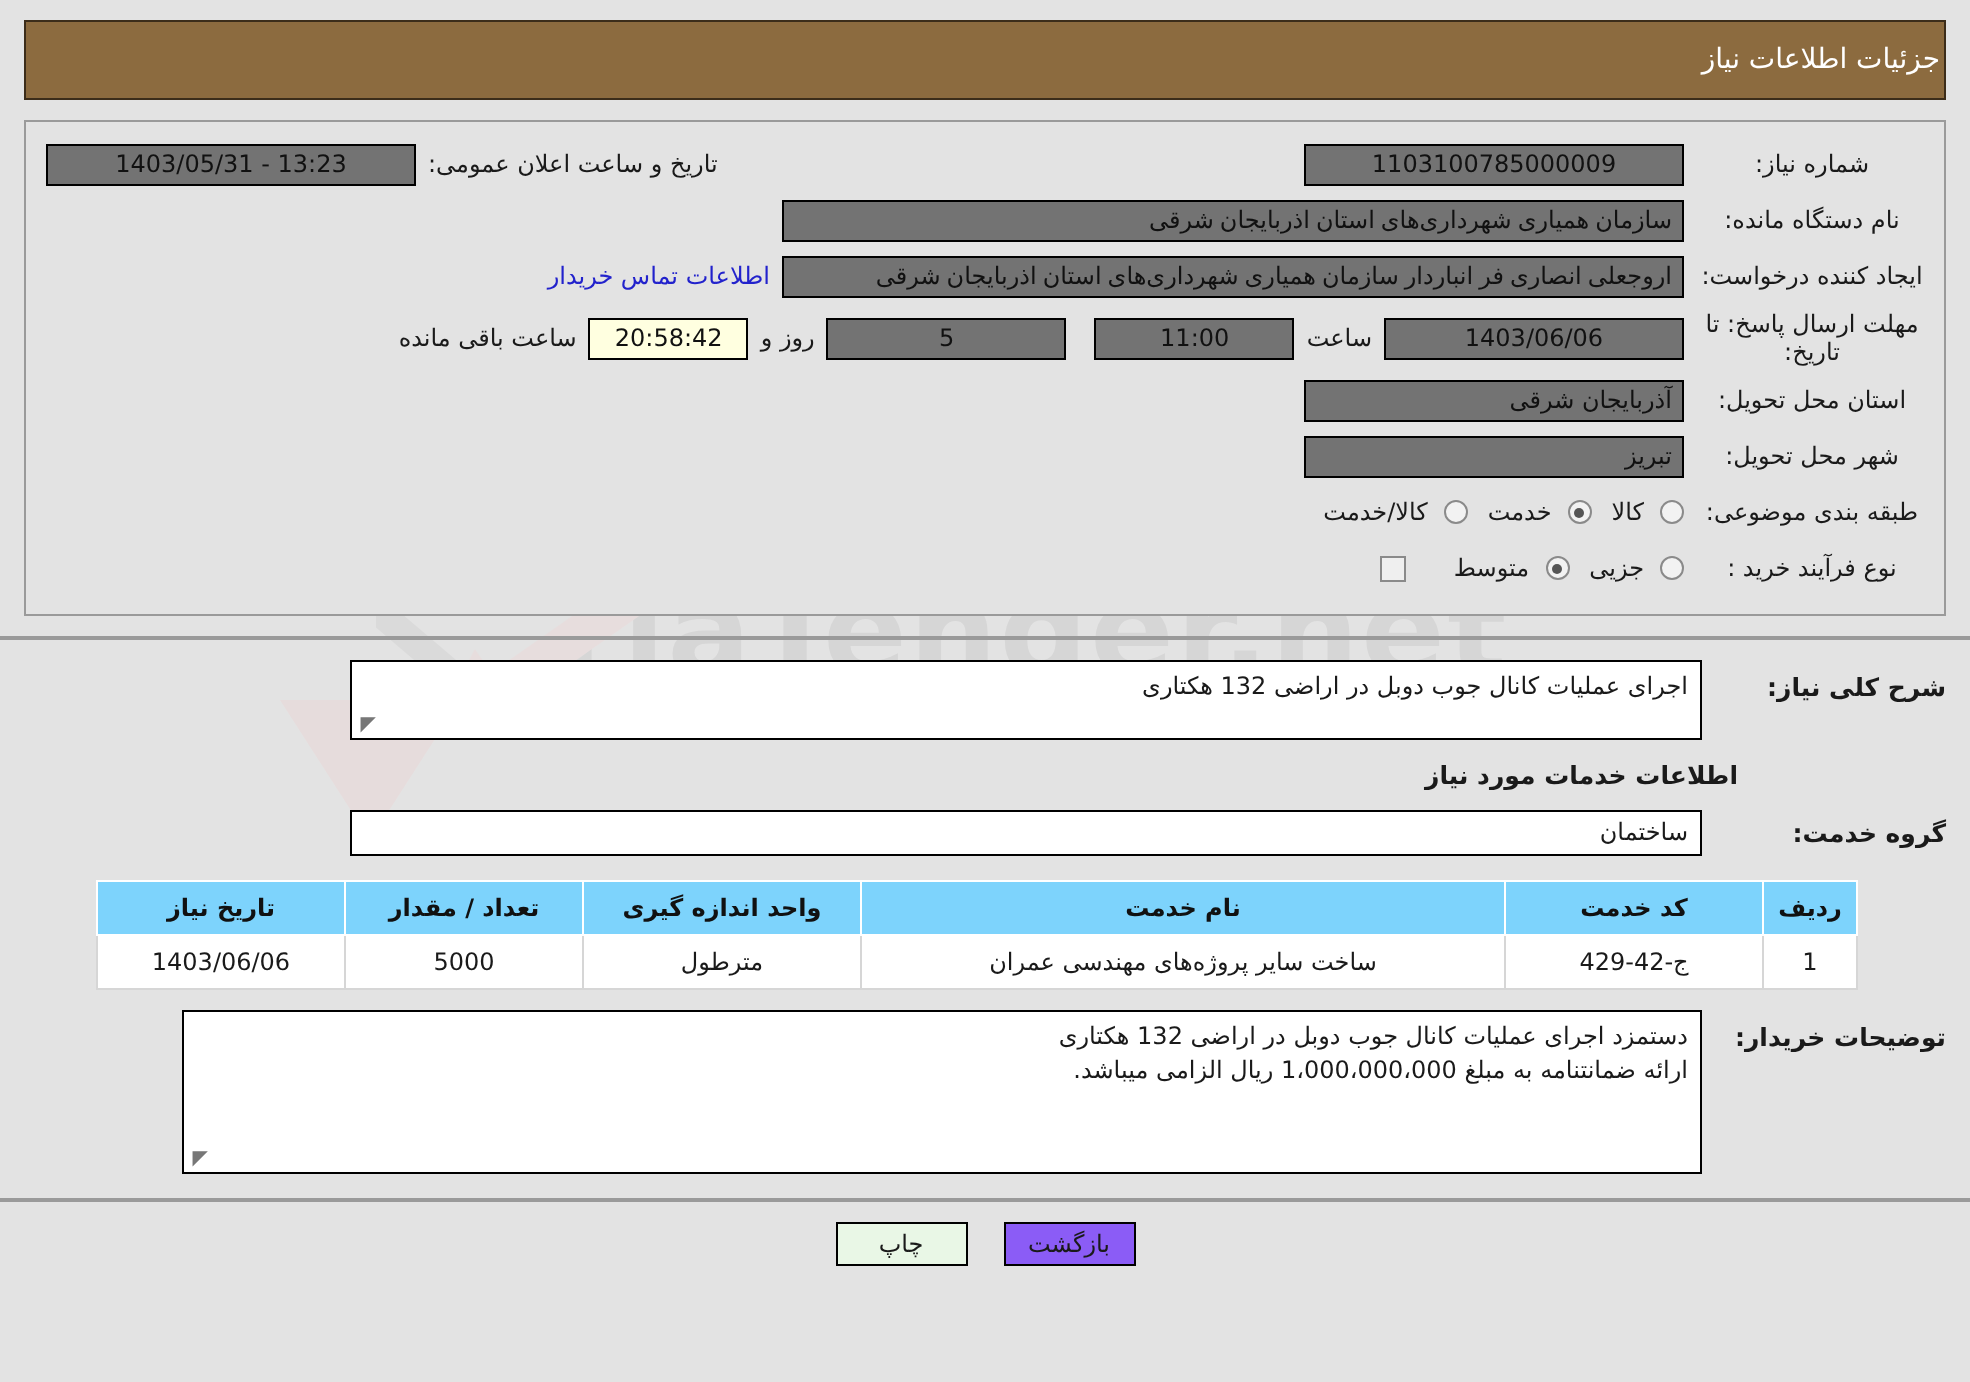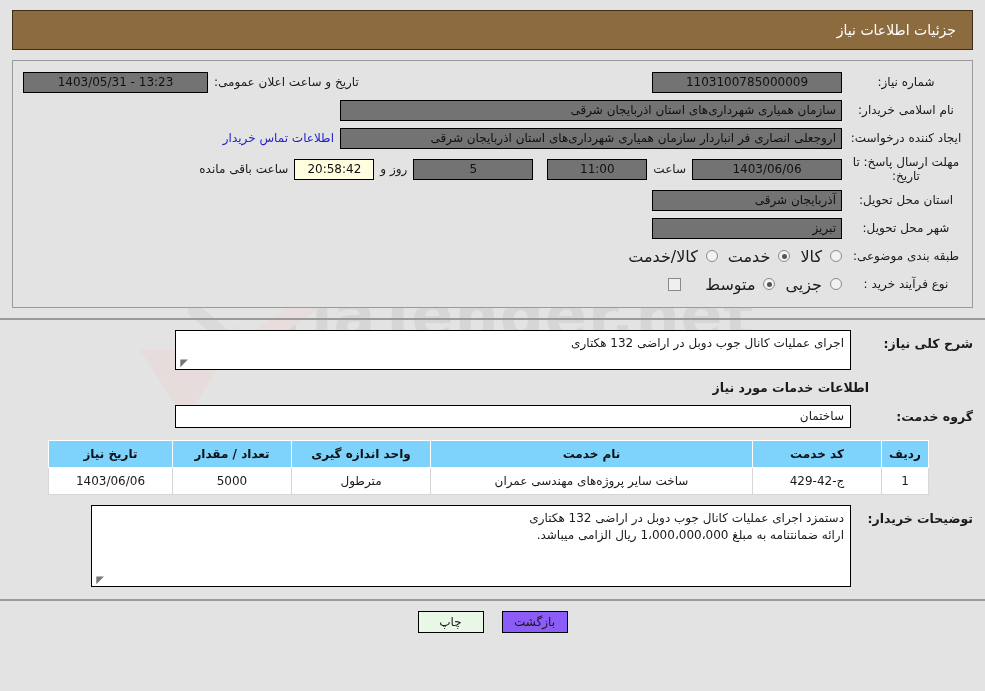--- a/index.html
+++ b/index.html
@@ -72,21 +72,21 @@
   
   .titlebar {
     margin: 10px 12px 0 12px;
     height: 40px;
     background: #8c6b3f;
     border: 1px solid #3c2d1a;
     color: #ffffff;
     display: flex;
     align-items: center;
     justify-content: flex-start;
-    padding: 0 16px;
+    padding: 0 2px;
     box-sizing: border-box;
     font-size: 14px;
   }
 
   
   .panel {
     margin: 10px 12px 0 12px;
     border: 1px solid #9a9a9a;
     background: #e3e3e3;
     padding: 10px 10px 6px 10px;
@@ -121,21 +121,21 @@
     font-size: 12px;
     text-align: center;
     color: #111;
     overflow: hidden;
     white-space: nowrap;
   }
   .fld.rtl-start { text-align: right; }
   .fld.yellow { background: #ffffe0; }
 
   .w-need-no   { width: 190px; }
-  .w-full      { width: 502px; }
+  .w-full      { width: 451px; font-family: Liberation Serif, serif; }
   .w-date      { width: 150px; }
   .w-time      { width: 100px; }
   .w-days      { width: 120px; }
   .w-hms       { width: 80px; }
   .w-province  { width: 190px; }
   .w-city      { width: 190px; }
   .w-pubdate   { width: 185px; }
 
   .inline-txt {
     padding: 0 6px;
@@ -166,21 +166,21 @@
     flex: 0 0 12px;
   }
   .radio.checked:after {
     content: "";
     position: absolute;
     left: 2.5px; top: 2.5px;
     width: 5px; height: 5px;
     border-radius: 50%;
     background: #555;
   }
-  .radio-label { font-size: 16px; padding: 0 4px 0 10px; white-space: nowrap; }
+  .radio-label { font-size: 12px; padding: 0 4px 0 10px; white-space: nowrap; }
 
   .checkbox {
     width: 13px; height: 13px;
     border: 1px solid #8a8a8a;
     background: #efefef;
     box-sizing: border-box;
     display: inline-block;
     flex: 0 0 13px;
   }
 
@@ -331,21 +331,21 @@
 
     <div class="row">
       <div class="lbl">شماره نیاز:</div>
       <div class="fld w-need-no">1103100785000009</div>
       <div class="spacer"></div>
       <div class="inline-txt">تاریخ و ساعت اعلان عمومی:</div>
       <div class="fld w-pubdate">13:23 - 1403/05/31</div>
     </div>
 
     <div class="row">
-      <div class="lbl">نام اسلامی خریدار:</div>
+      <div class="lbl">نام دستگاه مانده:</div>
       <div class="fld w-full rtl-start">سازمان همیاری شهرداری‌های استان اذربایجان شرقی</div>
     </div>
 
     <div class="row">
       <div class="lbl">ایجاد کننده درخواست:</div>
       <div class="fld w-full rtl-start">اروجعلی انصاری فر انباردار سازمان همیاری شهرداری‌های استان اذربایجان شرقی</div>
       <a class="link" href="#">اطلاعات تماس خریدار</a>
     </div>
 
     <div class="row">

